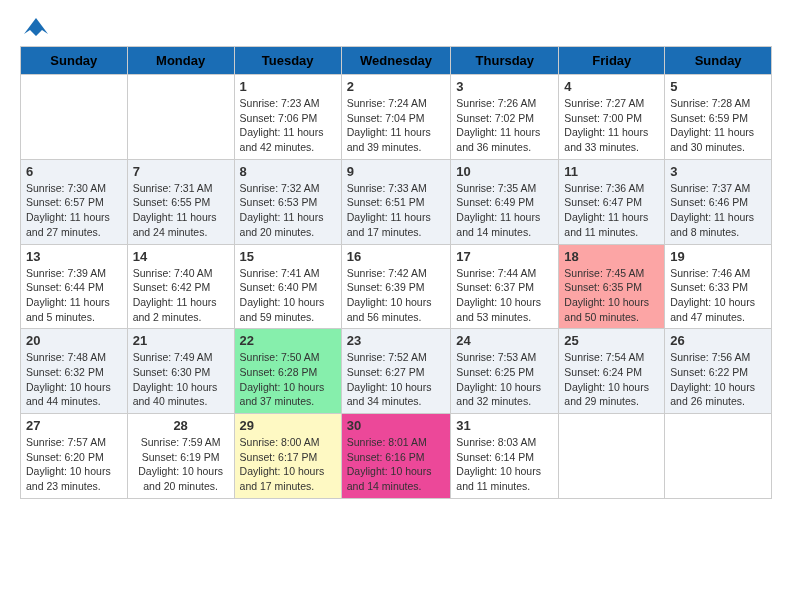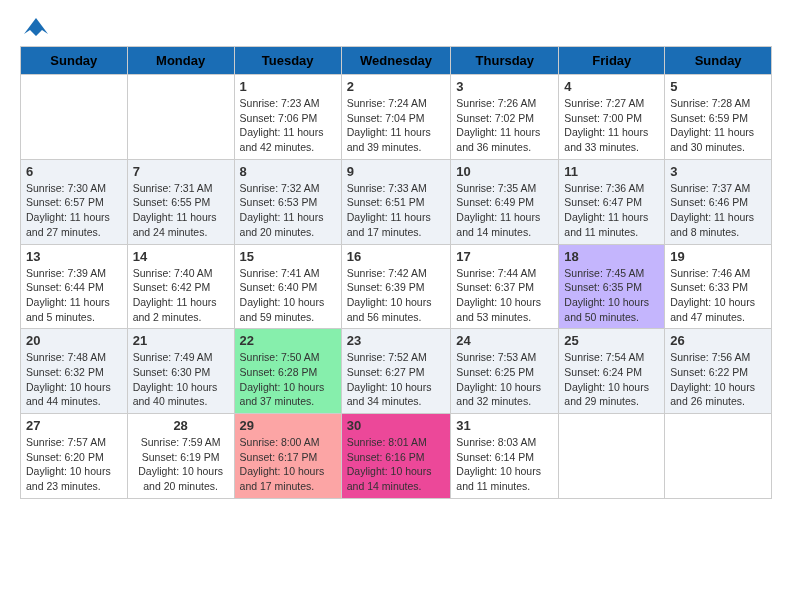--- a/index.html
+++ b/index.html
@@ -194,21 +194,21 @@
           <div class="day-info">Sunrise: 7:41 AM<br>Sunset: 6:40 PM<br>Daylight: 10 hours and 59 minutes.</div>
         </td>
         <td style="background-color: rgb(255, 255, 255);">
           <span class="day-number">16</span>
           <div class="day-info">Sunrise: 7:42 AM<br>Sunset: 6:39 PM<br>Daylight: 10 hours and 56 minutes.</div>
         </td>
         <td style="background-color: rgb(255, 255, 255);">
           <span class="day-number">17</span>
           <div class="day-info">Sunrise: 7:44 AM<br>Sunset: 6:37 PM<br>Daylight: 10 hours and 53 minutes.</div>
         </td>
-        <td style="background-color: #c4b5fd;">
+        <td style="background-color: #fca5a5;">
           <span class="day-number">18</span>
           <div class="day-info">Sunrise: 7:45 AM<br>Sunset: 6:35 PM<br>Daylight: 10 hours and 50 minutes.</div>
         </td>
         <td style="background-color: rgb(255, 255, 255); margin-left: 42px;">
           <span class="day-number">19</span>
           <div class="day-info">Sunrise: 7:46 AM<br>Sunset: 6:33 PM<br>Daylight: 10 hours and 47 minutes.</div>
         </td>
       </tr>
       <tr>
         <td style="background-color: rgb(238, 242, 247);">
@@ -242,21 +242,21 @@
       </tr>
       <tr>
         <td style="background-color: rgb(255, 255, 255);">
           <span class="day-number">27</span>
           <div class="day-info">Sunrise: 7:57 AM<br>Sunset: 6:20 PM<br>Daylight: 10 hours and 23 minutes.</div>
         </td>
         <td style="background-color: rgb(255, 255, 255); text-align: center;">
           <span class="day-number">28</span>
           <div class="day-info">Sunrise: 7:59 AM<br>Sunset: 6:19 PM<br>Daylight: 10 hours and 20 minutes.</div>
         </td>
-        <td style="background-color: #fca5a5;">
+        <td style="background-color: #fef9c3;">
           <span class="day-number">29</span>
           <div class="day-info">Sunrise: 8:00 AM<br>Sunset: 6:17 PM<br>Daylight: 10 hours and 17 minutes.</div>
         </td>
         <td style="background-color: #ec4899;">
           <span class="day-number">30</span>
           <div class="day-info">Sunrise: 8:01 AM<br>Sunset: 6:16 PM<br>Daylight: 10 hours and 14 minutes.</div>
         </td>
         <td style="background-color: rgb(255, 255, 255);">
           <span class="day-number">31</span>
           <div class="day-info">Sunrise: 8:03 AM<br>Sunset: 6:14 PM<br>Daylight: 10 hours and 11 minutes.</div>

